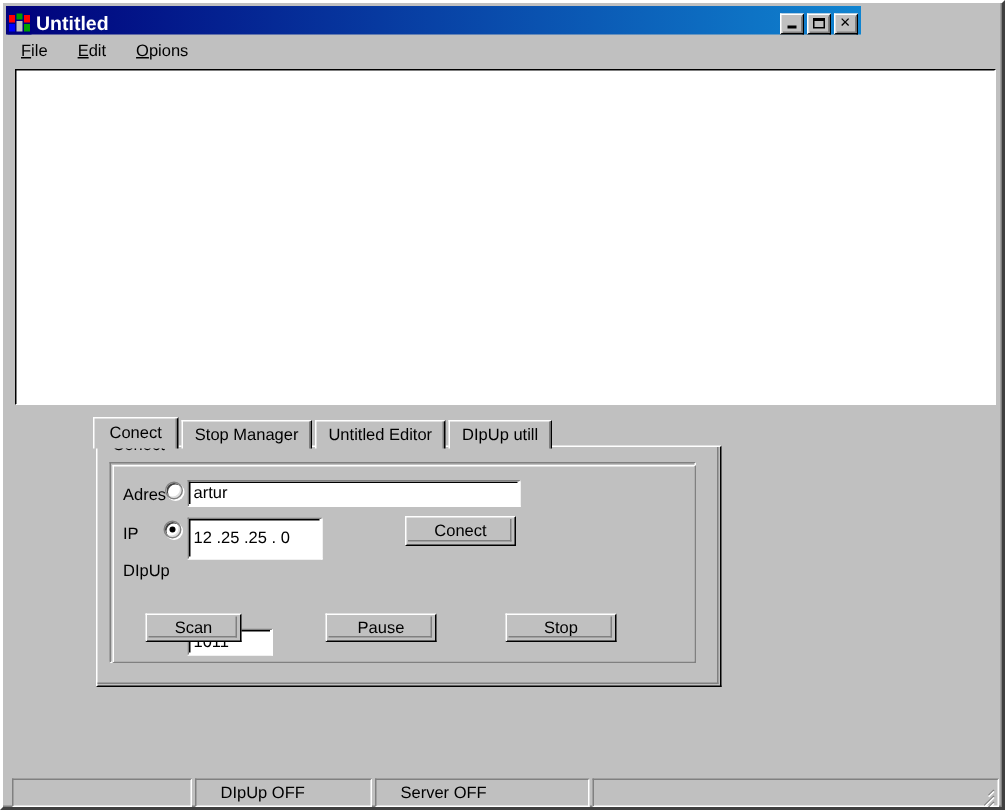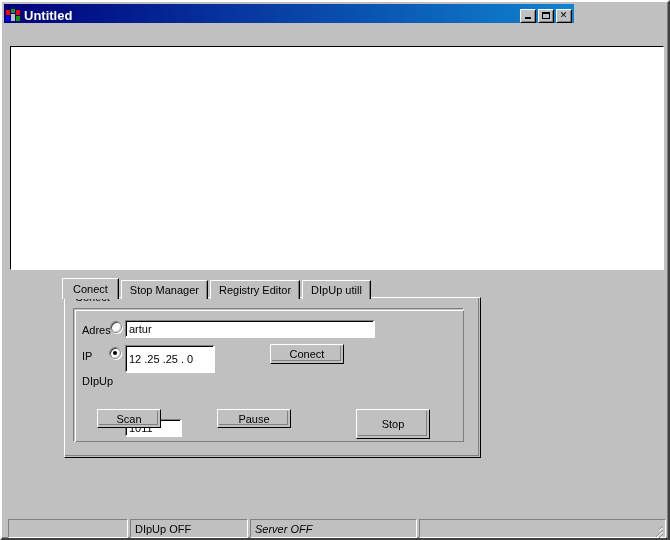--- a/index.html
+++ b/index.html
@@ -312,21 +312,21 @@
   }
   .status-panel {
     box-sizing: border-box;
     background: #c0c0c0;
     border-top: 1px solid #808080;
     border-left: 1px solid #808080;
     border-right: 1px solid #ffffff;
     border-bottom: 1px solid #ffffff;
     display: flex;
     align-items: center;
-    padding-left: 4px;
+    padding-left: 16px;
     font-size: 11px;
     color: #000000;
     white-space: nowrap;
     margin-right: 2px;
     position: relative;
   }
   #grip {
     position: absolute;
     right: 2px; bottom: 1px;
     width: 13px; height: 13px;
@@ -359,73 +359,78 @@
         <div class="glyph">
             <div class="box"></div>
           </div>
       </div>
       <div class="tbtn" id="btn-close">
         <div class="glyph">✕</div>
       </div>
     </div>
   </div>
 
+  <div id="menubar">
+    <div class="menu-item"><u>F</u><span>ile</span></div>
+    <div class="menu-item"><u>E</u><span>dit</span></div>
+    <div class="menu-item"><u>O</u><span>pions</span></div>
+  </div>
 
   <div id="client-area"></div>
 
   <div id="tab-control">
 
     <div id="tab-strip">
       <div class="tab active">
         <span>Conect</span>
       </div>
       <div class="tab">
         <span>Stop Manager</span>
       </div>
       <div class="tab">
-        <span>Registry Editor</span>
+        <span>Untitled Editor</span>
       </div>
       <div class="tab">
         <span>DIpUp utill</span>
       </div>
     </div>
 
     <div id="tab-panel">
 
       <div id="group-conect">
         <div class="inner-ridge"></div>
       </div>
       <div id="group-label">Conect</div>
 
       <span class="field-label" style="left:17px;top:26px;">Adres</span>
       <div class="radio" style="left:45px;top:23px;"></div>
-      <div class="textbox" style="left:60px;top:22px;width:250px;height:18px;">artur</div>
+      <div class="textbox" style="left:60px;top:22px;width:222px;height:18px;">artur</div>
 
       <span class="field-label" style="left:17px;top:52px;">IP</span>
       <div class="radio" style="left:44px;top:49px;">
         <div class="dot"></div>
       </div>
       <div class="textbox" style="left:60px;top:47px;width:90px;height:28px;">12 .25 .25 . 0</div>
 
       <div class="btn" style="left:205px;top:46px;width:74px;height:20px;">Conect</div>
 
       <span class="field-label" style="left:17px;top:77px;">DIpUp</span>
       <div class="textbox" style="left:60px;top:73px;width:57px;height:18px;margin-top:48px;">1011</div>
 
       <div class="btn" style="left:32px;top:111px;width:64px;height:19px;">Scan</div>
       <div class="btn" style="left:152px;top:111px;width:74px;height:19px;">Pause</div>
-      <div class="btn" style="left:272px;top:111px;width:74px;height:30px;margin-left:19px;">Stop</div>
+      <div class="btn" style="left:272px;top:111px;width:74px;height:19px;">Stop</div>
 
     </div>
   </div>
 
   <div id="statusbar">
     <div class="status-panel" style="width:120px;"></div>
     <div class="status-panel" style="width:118px;">DIpUp OFF</div>
-    <div class="status-panel" style="width:167px;font-style:italic;">Server OFF</div>
+    <div class="status-panel" style="width:143px;">Server OFF</div>
     <div class="status-panel" style="flex:1;margin-right:0;">
       <span></span>
       <div id="grip">
         <div class="grip-line sh" style="right:0;bottom:1px;width:13px;height:1px;transform:rotate(-45deg);transform-origin:100% 100%;"></div>
         <div class="grip-line" style="right:0;bottom:0px;width:13px;height:1px;transform:rotate(-45deg);transform-origin:100% 100%;"></div>
         <div class="grip-line sh" style="right:0;bottom:5px;width:9px;height:1px;transform:rotate(-45deg);transform-origin:100% 100%;"></div>
         <div class="grip-line" style="right:0;bottom:4px;width:9px;height:1px;transform:rotate(-45deg);transform-origin:100% 100%;"></div>
         <div class="grip-line sh" style="right:0;bottom:9px;width:5px;height:1px;transform:rotate(-45deg);transform-origin:100% 100%;"></div>
         <div class="grip-line" style="right:0;bottom:8px;width:5px;height:1px;transform:rotate(-45deg);transform-origin:100% 100%;"></div>
       </div>

